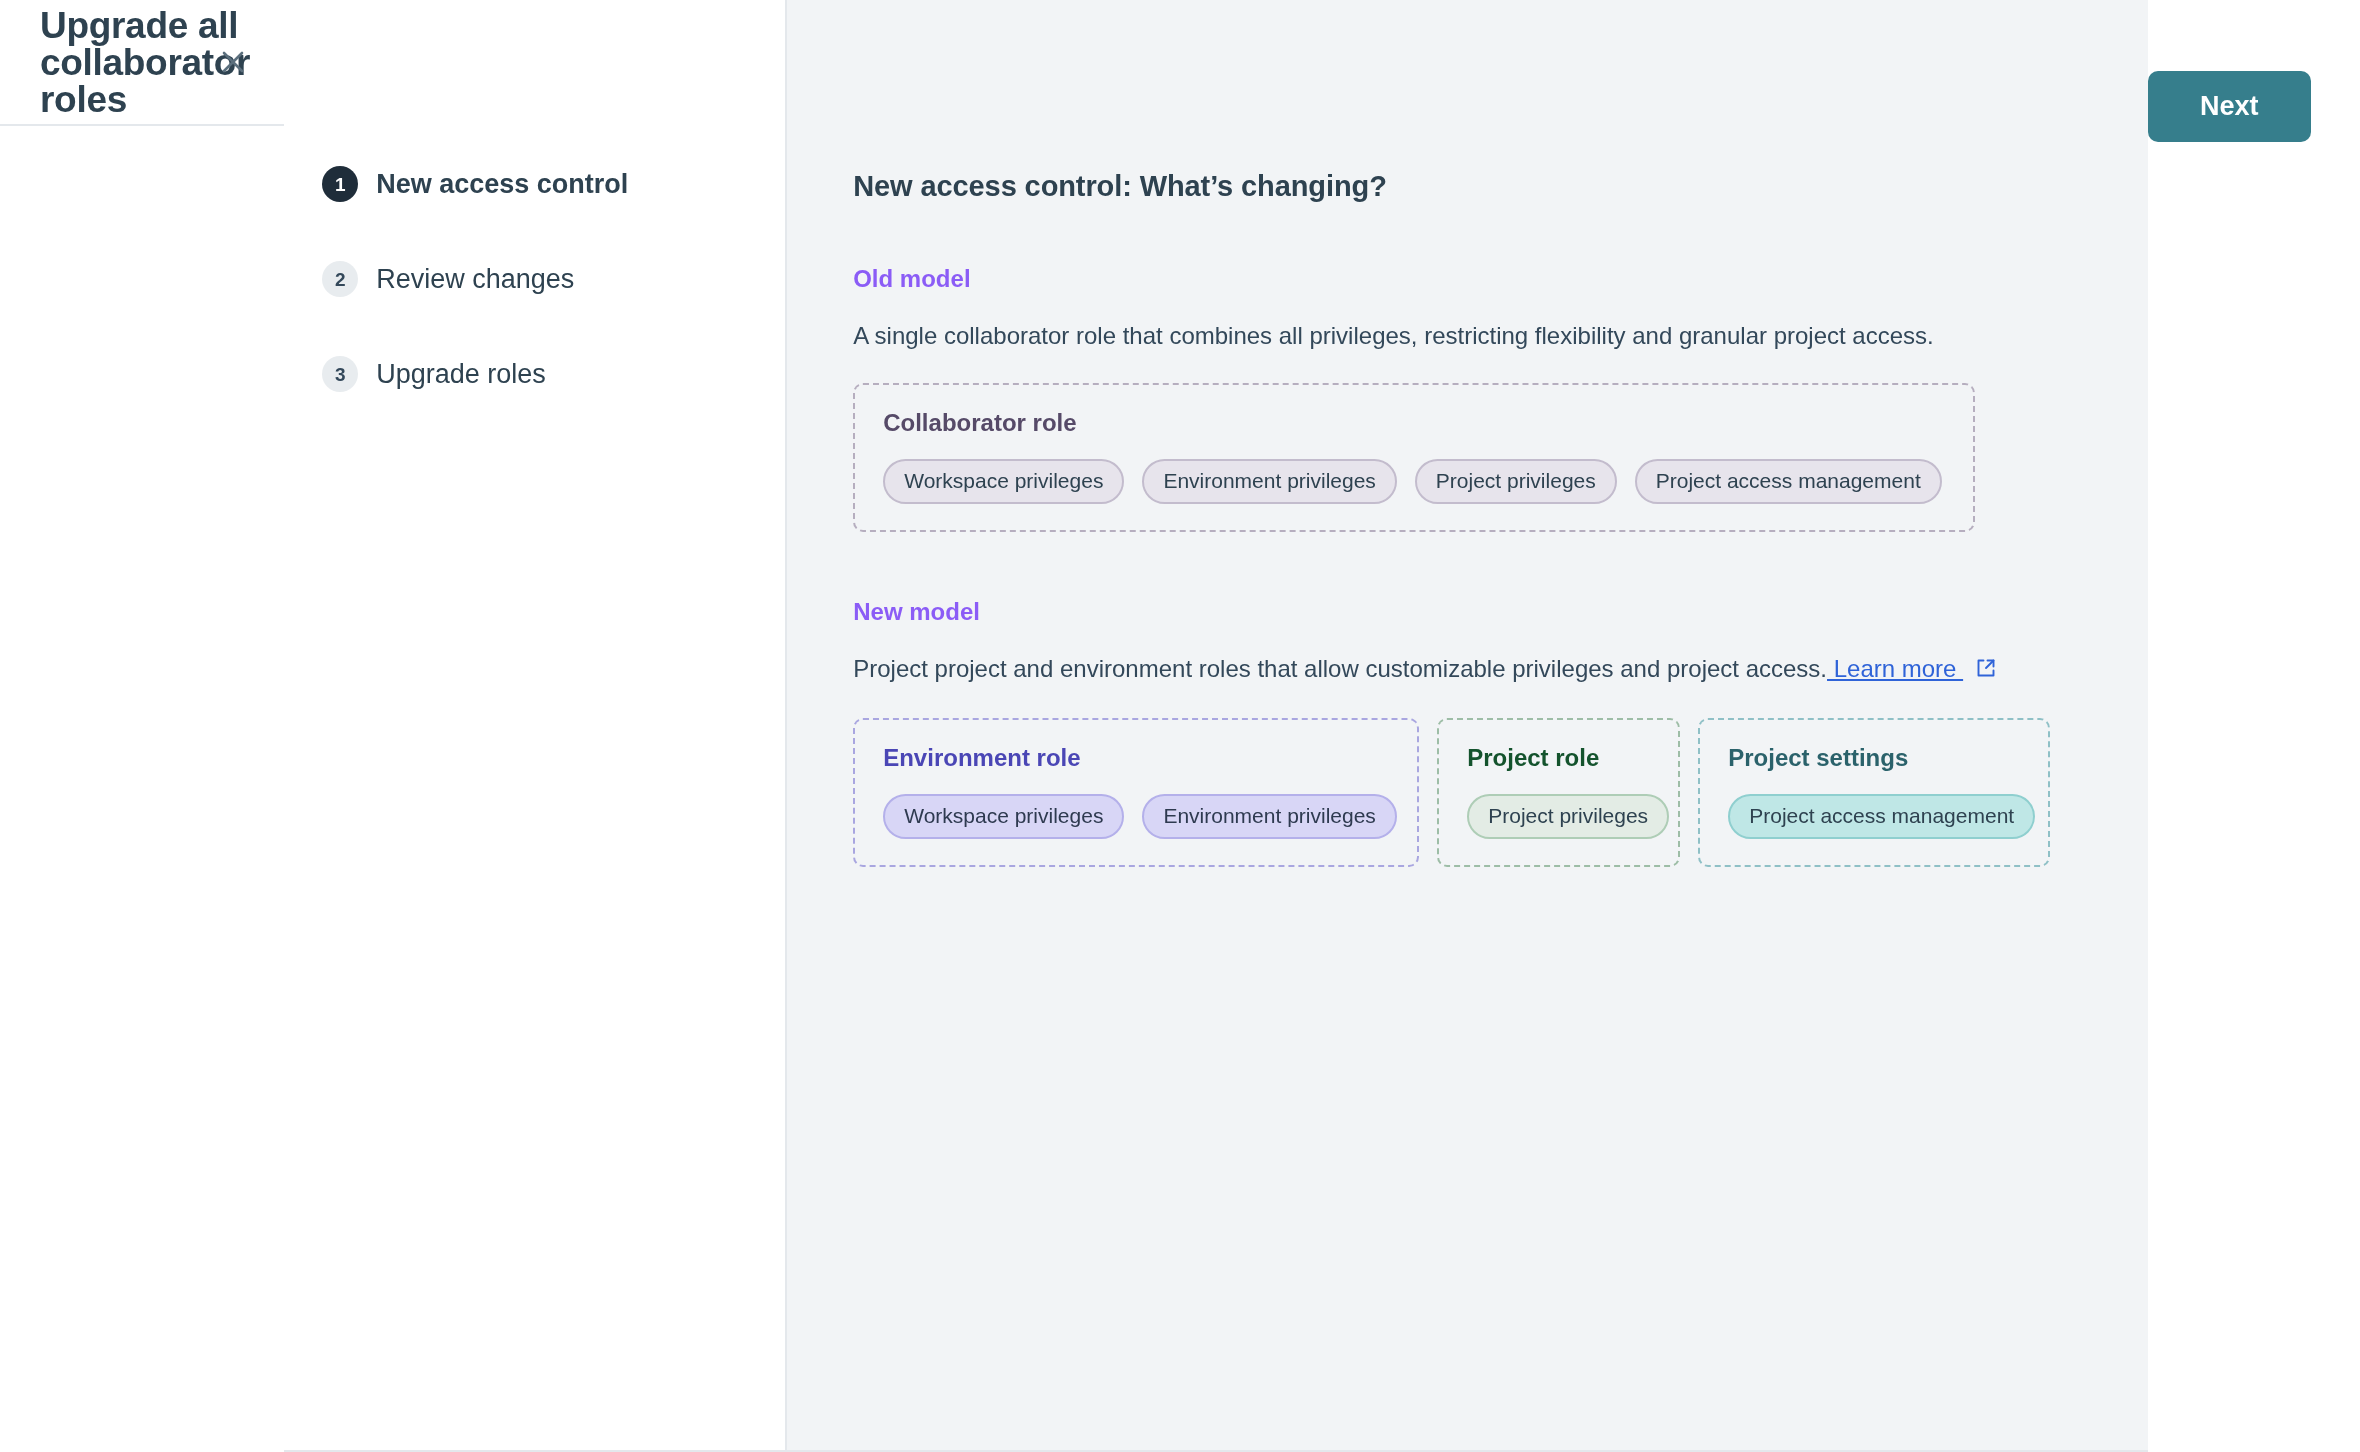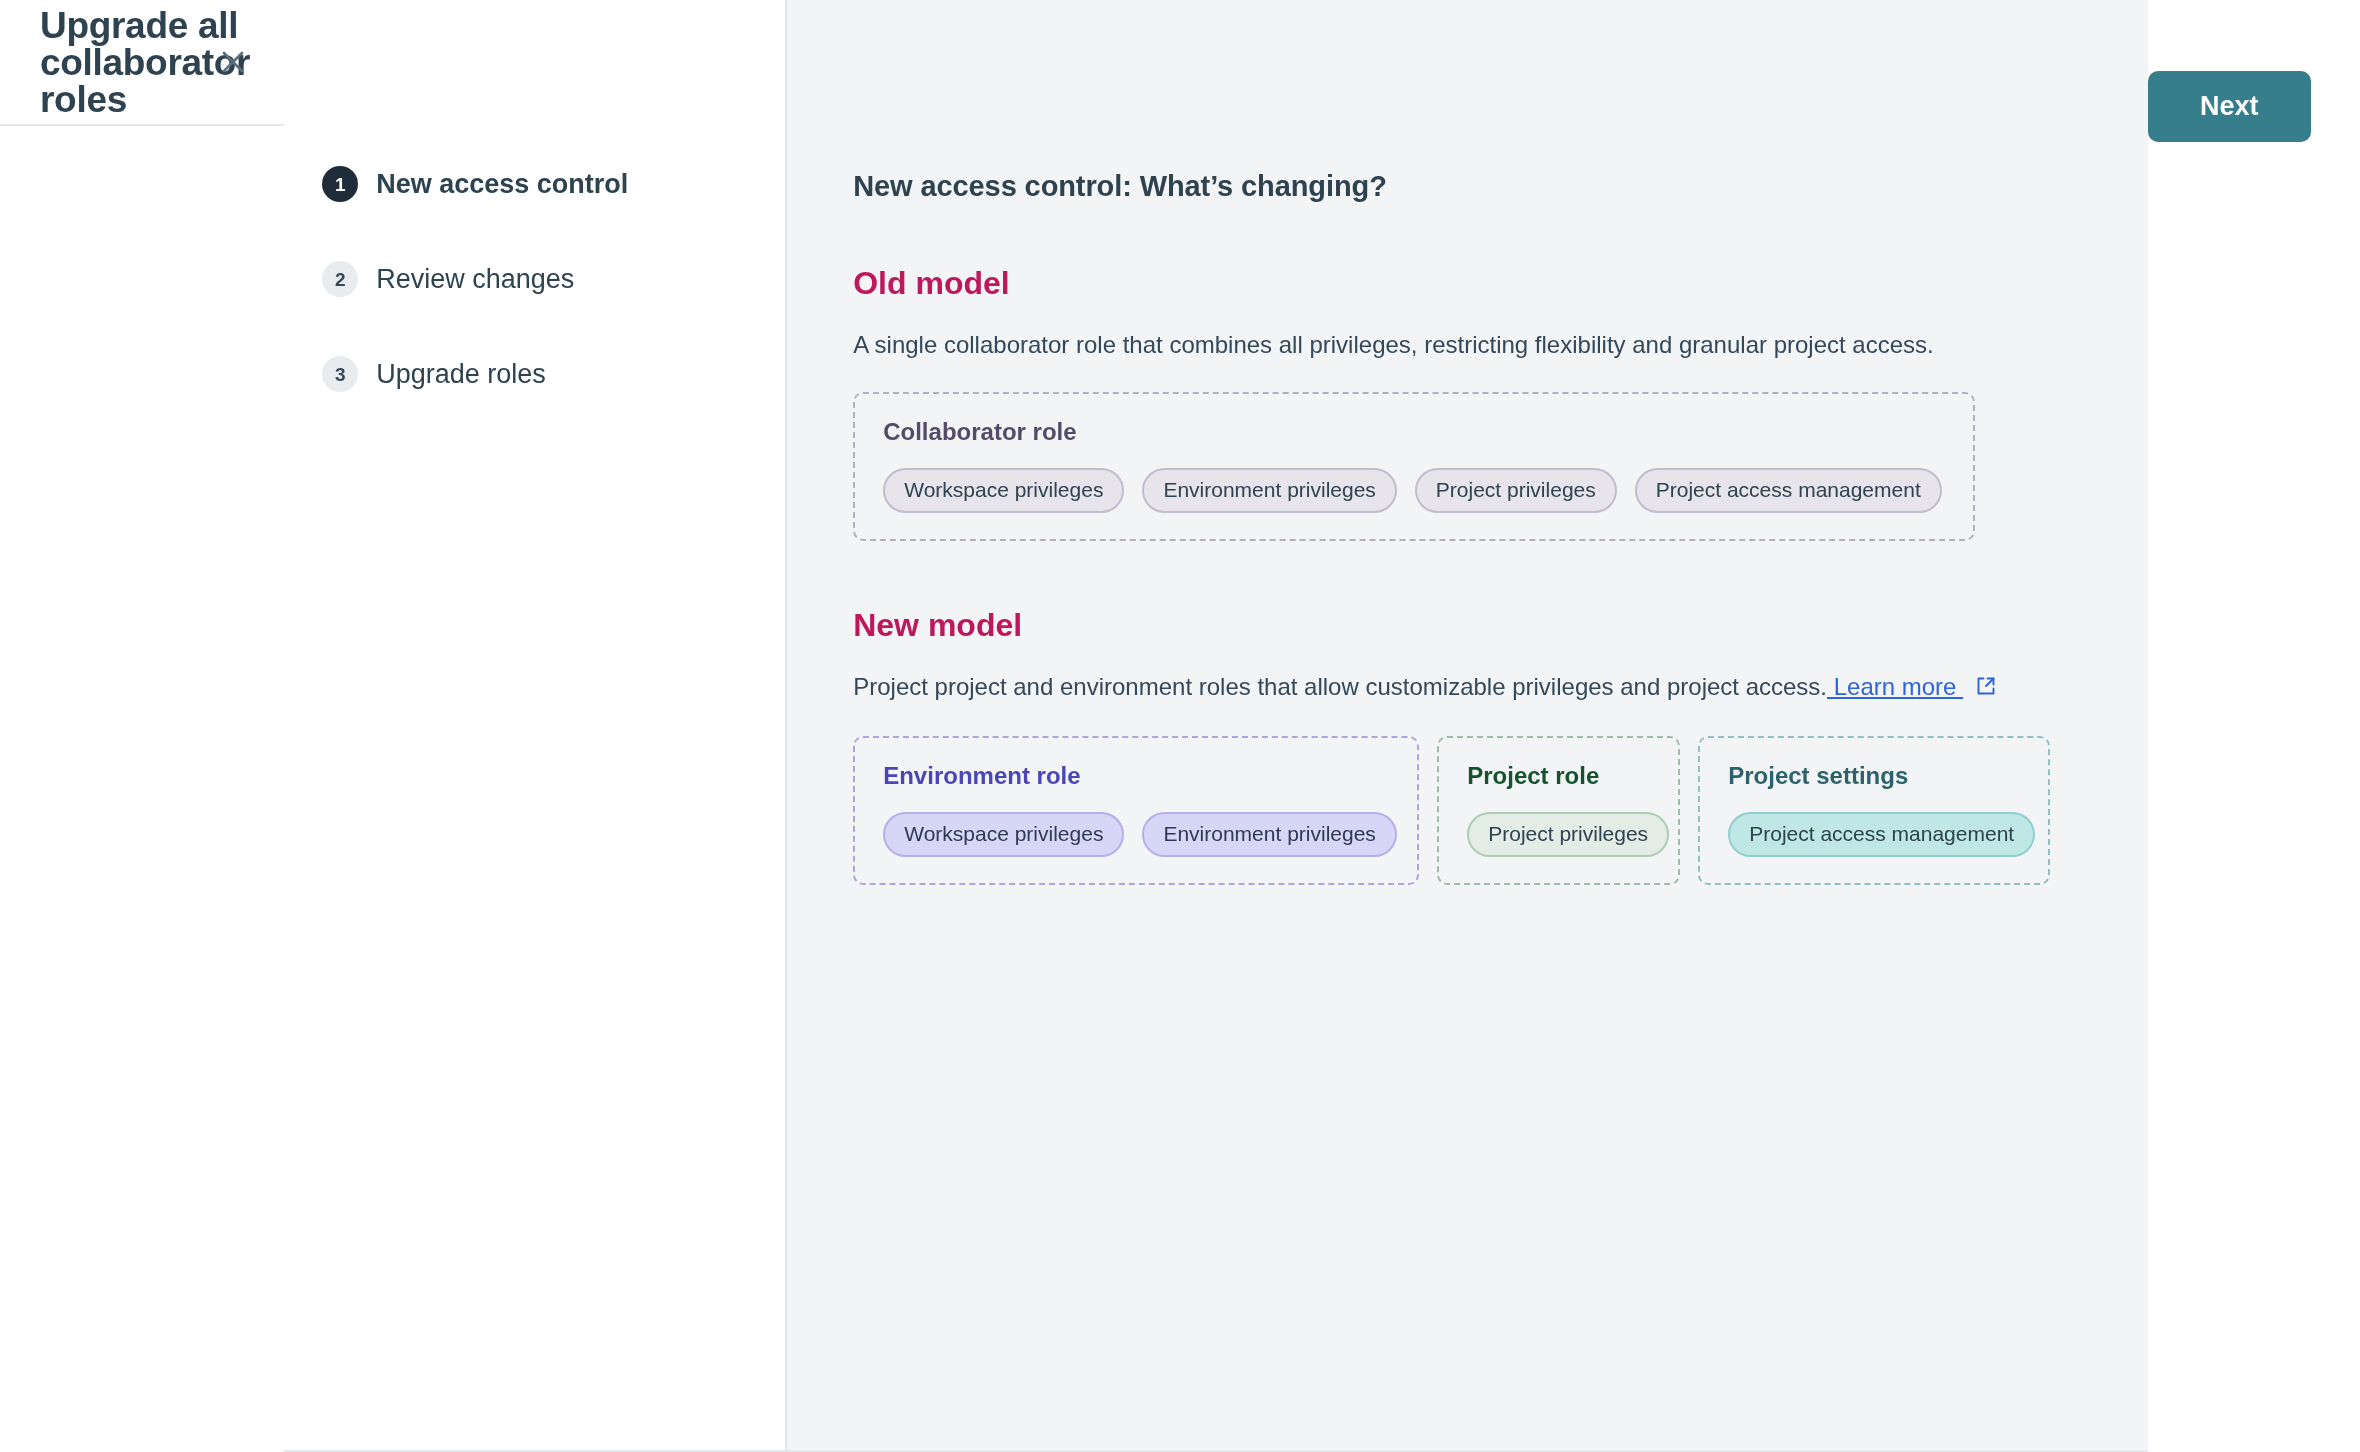--- a/index.html
+++ b/index.html
@@ -124,23 +124,23 @@
 
   .content-heading {
     font-size: 29px;
     font-weight: 700;
     color: #2e4250;
     margin-bottom: 62px;
     letter-spacing: -0.1px;
   }
 
   .section-title {
-    font-size: 32px;
-    font-weight: 700;
-    color: #be185d;
+    font-size: 24px;
+    font-weight: 700;
+    color: #8b5cf6;
     margin-bottom: 28px;
   }
 
   .section-desc {
     font-size: 24px;
     font-weight: 400;
     color: #33485a;
     margin-bottom: 32px;
     line-height: 1.25;
   }

